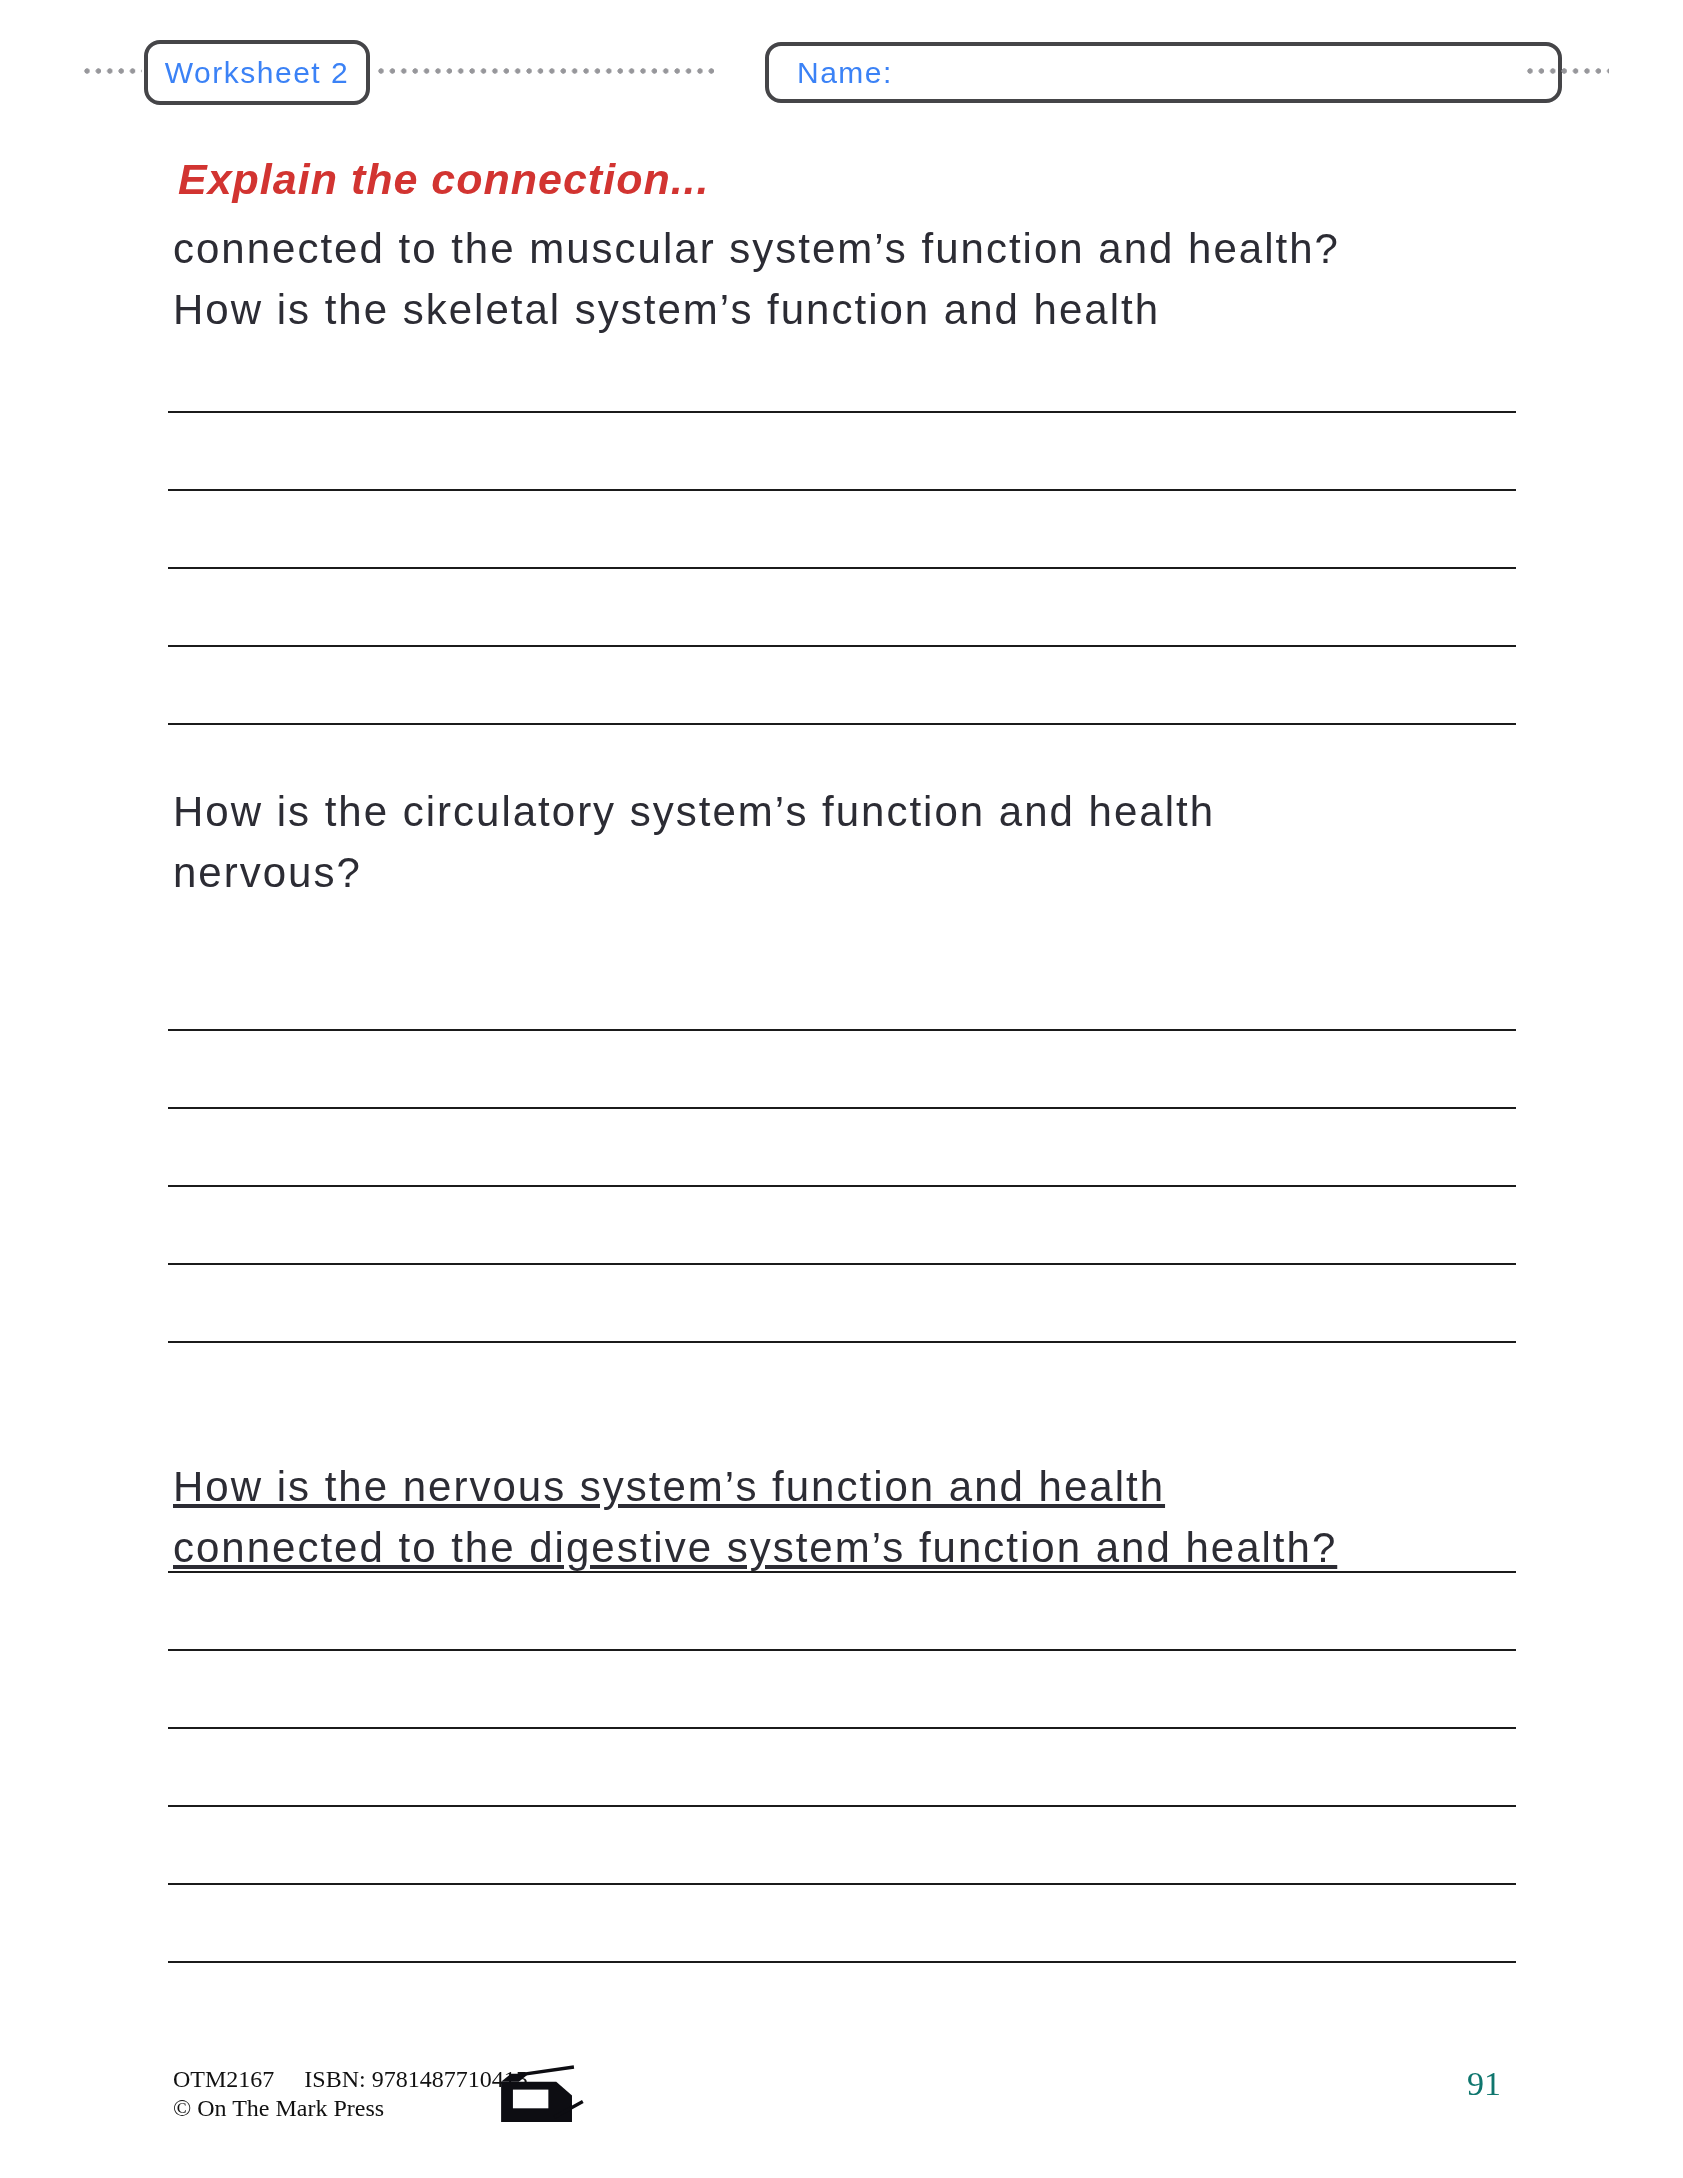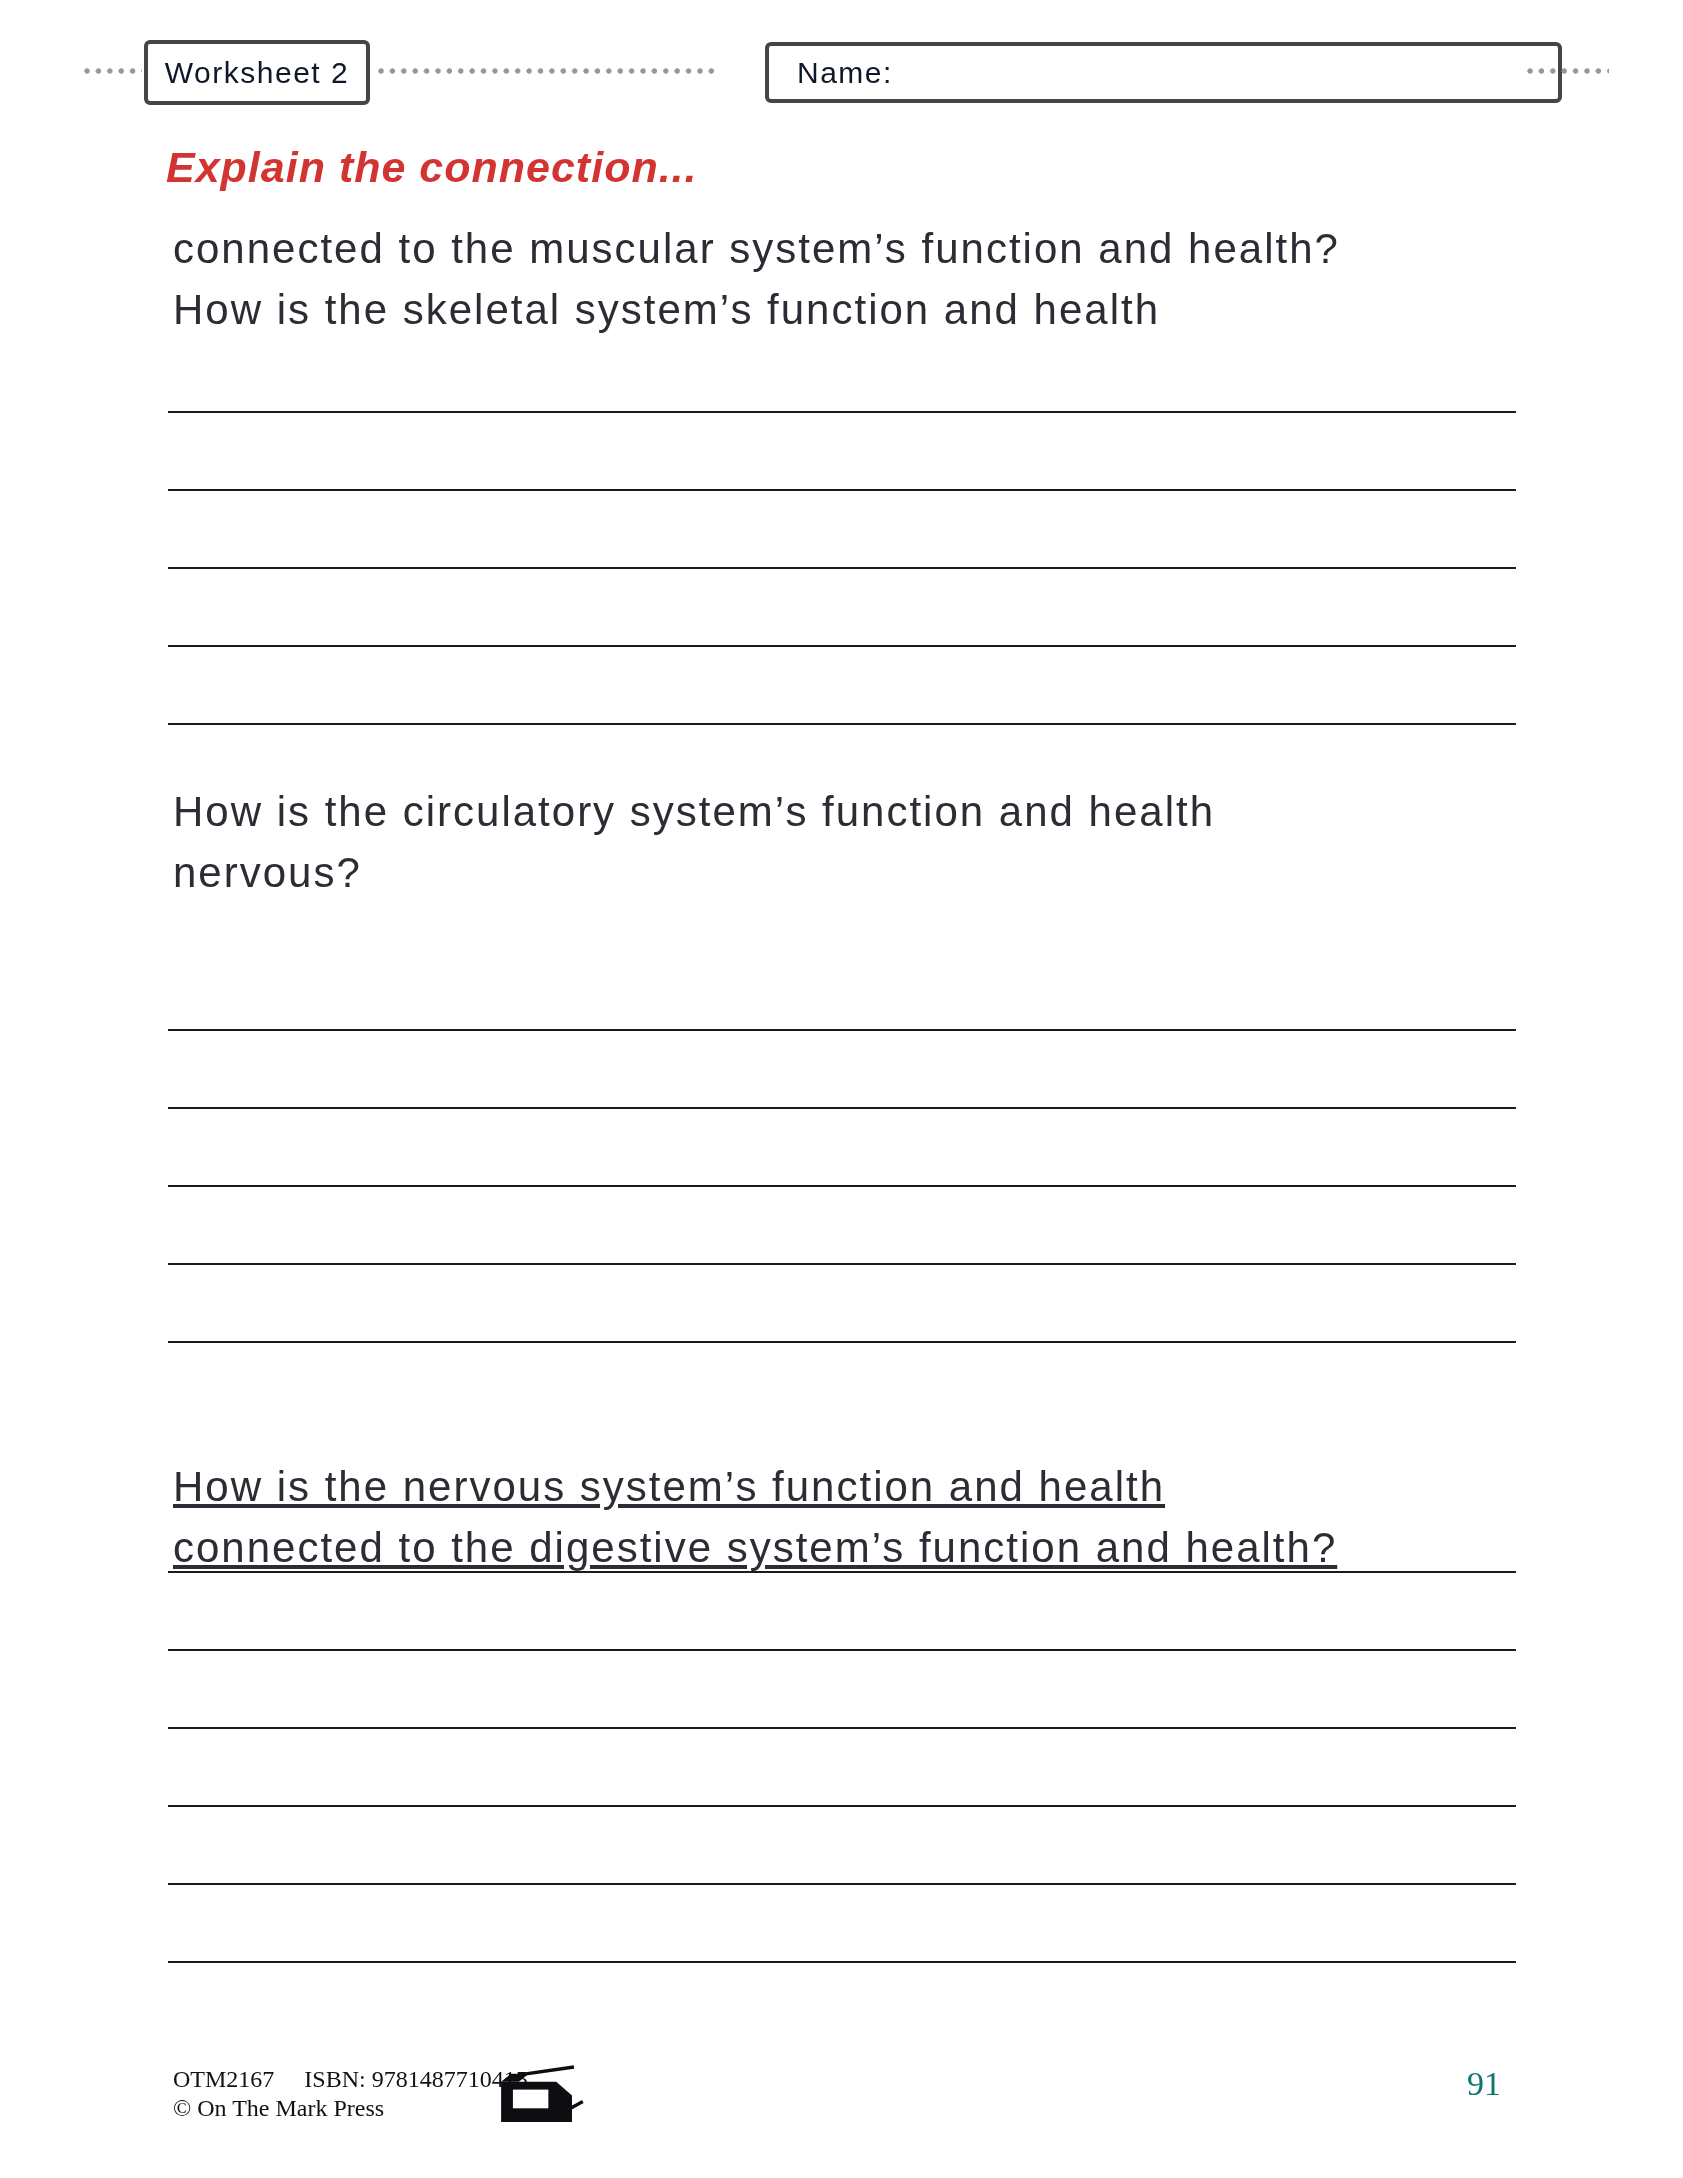--- a/index.html
+++ b/index.html
@@ -17,33 +17,33 @@
     background-size:11.4px 8px;
     background-repeat:repeat-x;
   }
   .dots-left{left:83px;top:67px;width:59px;}
   .dots-mid{left:377px;top:67px;width:339px;}
   .dots-right{left:1526px;top:67px;width:83px;}
   .label-box{
     position:absolute;
     box-sizing:border-box;
     border:4px solid #454548;
-    border-radius:6px;
+    border-radius:16px;
     background:#ffffff;
-    color:#0f172a;
+    color:#3b82f6;
     font-size:30px;
     font-weight:300;
     letter-spacing:1.5px;
     display:flex;align-items:center;
   }
   .worksheet-box{left:144px;top:40px;width:226px;height:65px;justify-content:center;}
   .name-box{left:721px;top:42px;width:797px;height:61px;padding-left:28px;justify-content:flex-start;margin-left:44px;}
   
   .heading{
-    position:absolute;left:166px;top:143px;margin:0;
+    position:absolute;left:166px;top:143px;margin:12px;
     font-size:43px;font-style:italic;font-weight:700;
     letter-spacing:1px;
     color:#d23431;
     white-space:nowrap;
   }
   
   .question{
     position:absolute;left:173px;
     color:#2c2c34;
     font-size:42px;

